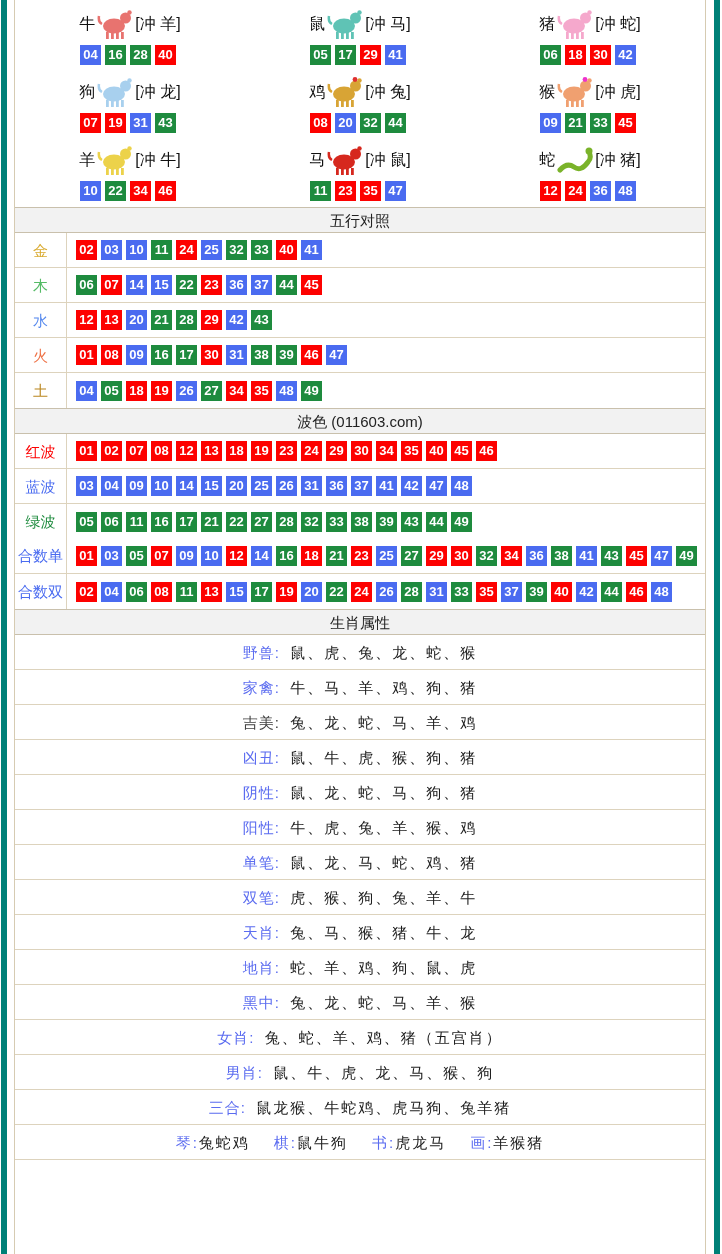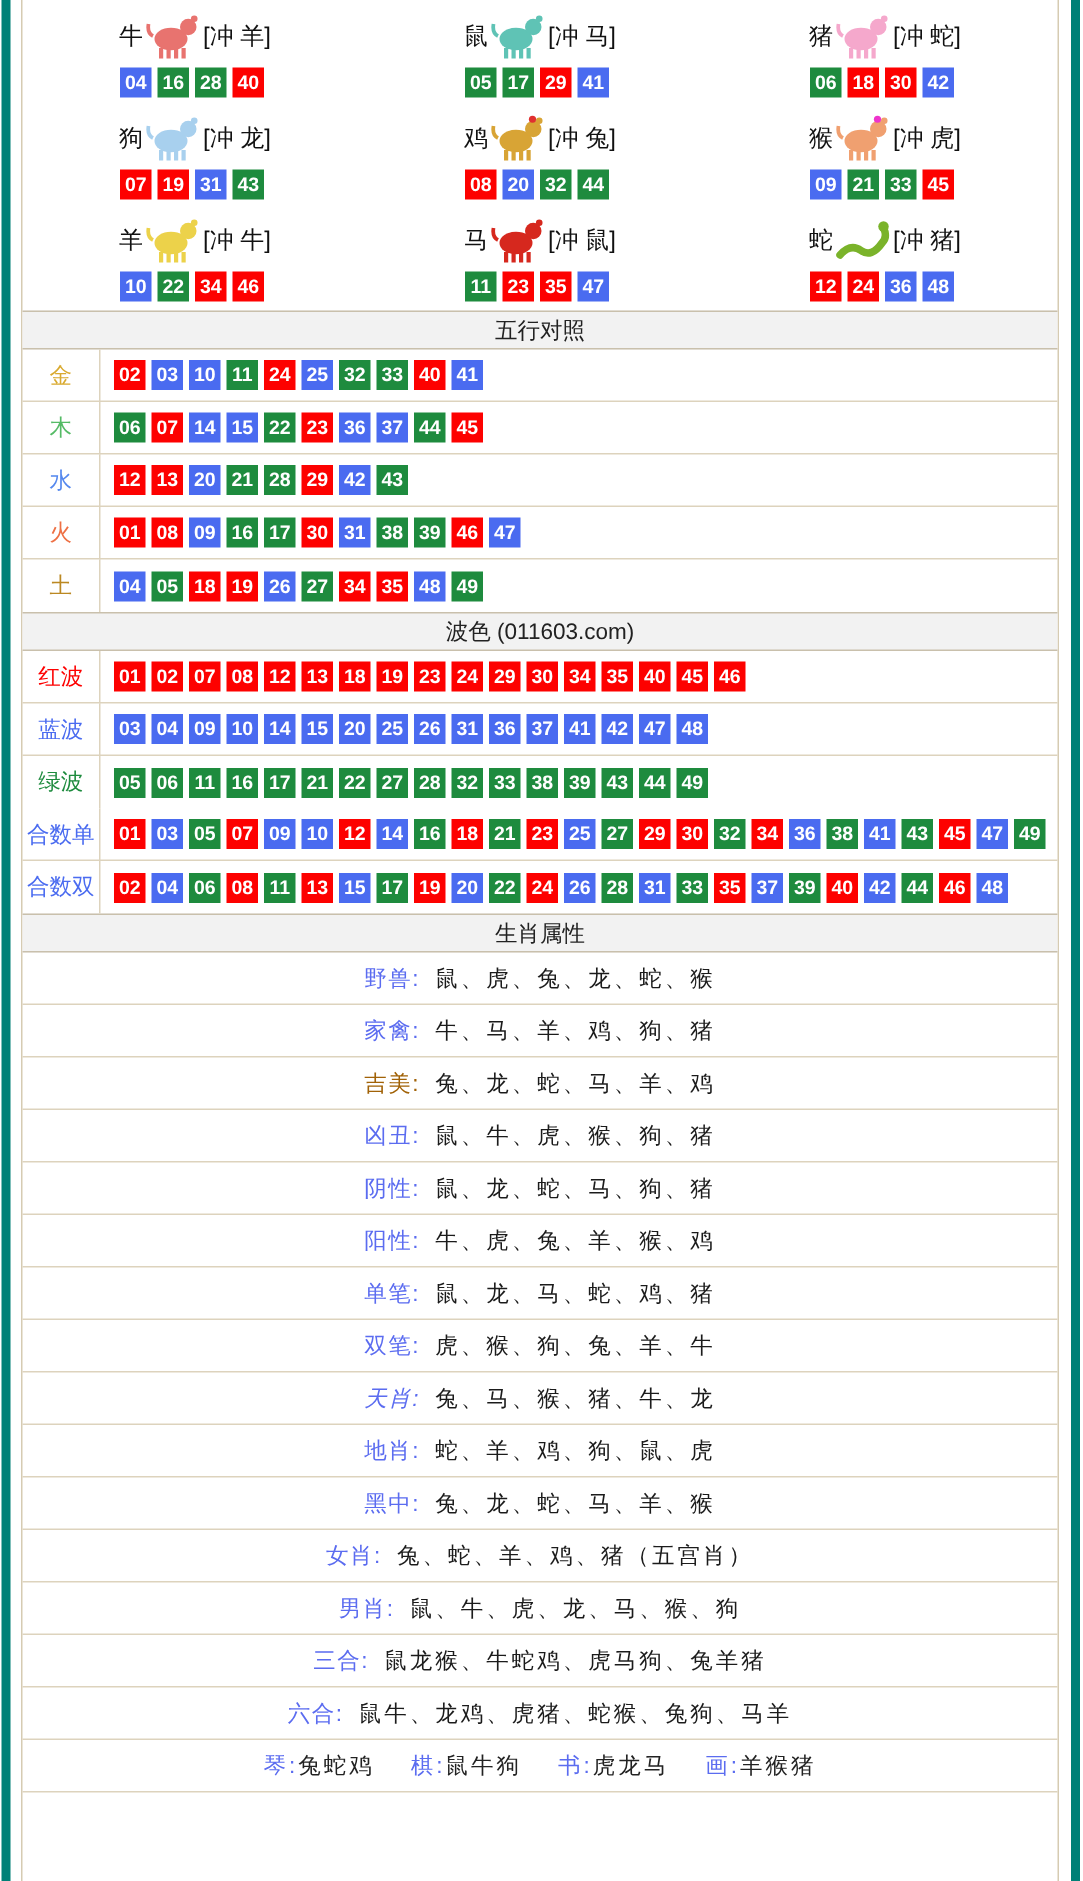--- a/index.html
+++ b/index.html
@@ -286,41 +286,40 @@
         <div class="row-balls"><span class="ball" style="background: rgb(74, 107, 240);">03</span><span class="ball" style="background: rgb(74, 107, 240);">04</span><span class="ball" style="background: rgb(74, 107, 240);">09</span><span class="ball" style="background: rgb(74, 107, 240);">10</span><span class="ball" style="background: rgb(74, 107, 240);">14</span><span class="ball" style="background: rgb(74, 107, 240);">15</span><span class="ball" style="background: rgb(74, 107, 240);">20</span><span class="ball" style="background: rgb(74, 107, 240);">25</span><span class="ball" style="background: rgb(74, 107, 240);">26</span><span class="ball" style="background: rgb(74, 107, 240);">31</span><span class="ball" style="background: rgb(74, 107, 240);">36</span><span class="ball" style="background: rgb(74, 107, 240);">37</span><span class="ball" style="background: rgb(74, 107, 240);">41</span><span class="ball" style="background: rgb(74, 107, 240);">42</span><span class="ball" style="background: rgb(74, 107, 240);">47</span><span class="ball" style="background: rgb(74, 107, 240);">48</span></div>
       </div>
       <div class="num-row">
         <div class="row-label" style="color: rgb(30, 139, 62);">绿波</div>
         <div class="row-balls"><span class="ball" style="background: rgb(30, 139, 62);">05</span><span class="ball" style="background: rgb(30, 139, 62);">06</span><span class="ball" style="background: rgb(30, 139, 62);">11</span><span class="ball" style="background: rgb(30, 139, 62);">16</span><span class="ball" style="background: rgb(30, 139, 62);">17</span><span class="ball" style="background: rgb(30, 139, 62);">21</span><span class="ball" style="background: rgb(30, 139, 62);">22</span><span class="ball" style="background: rgb(30, 139, 62);">27</span><span class="ball" style="background: rgb(30, 139, 62);">28</span><span class="ball" style="background: rgb(30, 139, 62);">32</span><span class="ball" style="background: rgb(30, 139, 62);">33</span><span class="ball" style="background: rgb(30, 139, 62);">38</span><span class="ball" style="background: rgb(30, 139, 62);">39</span><span class="ball" style="background: rgb(30, 139, 62);">43</span><span class="ball" style="background: rgb(30, 139, 62);">44</span><span class="ball" style="background: rgb(30, 139, 62);">49</span></div>
       </div>
     </div>
 
   <div id="sum-parity-rows">
       <div class="num-row">
-        <div class="row-label" style="color: rgb(74, 107, 240);">合数单</div>
+        <div class="row-label" style="color: rgb(74, 107, 240); font-family: Liberation Serif, serif;">合数单</div>
         <div class="row-balls"><span class="ball" style="background: rgb(253, 1, 0);">01</span><span class="ball" style="background: rgb(74, 107, 240);">03</span><span class="ball" style="background: rgb(30, 139, 62);">05</span><span class="ball" style="background: rgb(253, 1, 0);">07</span><span class="ball" style="background: rgb(74, 107, 240);">09</span><span class="ball" style="background: rgb(74, 107, 240);">10</span><span class="ball" style="background: rgb(253, 1, 0);">12</span><span class="ball" style="background: rgb(74, 107, 240);">14</span><span class="ball" style="background: rgb(30, 139, 62);">16</span><span class="ball" style="background: rgb(253, 1, 0);">18</span><span class="ball" style="background: rgb(30, 139, 62);">21</span><span class="ball" style="background: rgb(253, 1, 0);">23</span><span class="ball" style="background: rgb(74, 107, 240);">25</span><span class="ball" style="background: rgb(30, 139, 62);">27</span><span class="ball" style="background: rgb(253, 1, 0);">29</span><span class="ball" style="background: rgb(253, 1, 0);">30</span><span class="ball" style="background: rgb(30, 139, 62);">32</span><span class="ball" style="background: rgb(253, 1, 0);">34</span><span class="ball" style="background: rgb(74, 107, 240);">36</span><span class="ball" style="background: rgb(30, 139, 62);">38</span><span class="ball" style="background: rgb(74, 107, 240);">41</span><span class="ball" style="background: rgb(30, 139, 62);">43</span><span class="ball" style="background: rgb(253, 1, 0);">45</span><span class="ball" style="background: rgb(74, 107, 240);">47</span><span class="ball" style="background: rgb(30, 139, 62);">49</span></div>
       </div>
       <div class="num-row">
         <div class="row-label" style="color: rgb(74, 107, 240);">合数双</div>
         <div class="row-balls"><span class="ball" style="background: rgb(253, 1, 0);">02</span><span class="ball" style="background: rgb(74, 107, 240);">04</span><span class="ball" style="background: rgb(30, 139, 62);">06</span><span class="ball" style="background: rgb(253, 1, 0);">08</span><span class="ball" style="background: rgb(30, 139, 62);">11</span><span class="ball" style="background: rgb(253, 1, 0);">13</span><span class="ball" style="background: rgb(74, 107, 240);">15</span><span class="ball" style="background: rgb(30, 139, 62);">17</span><span class="ball" style="background: rgb(253, 1, 0);">19</span><span class="ball" style="background: rgb(74, 107, 240);">20</span><span class="ball" style="background: rgb(30, 139, 62);">22</span><span class="ball" style="background: rgb(253, 1, 0);">24</span><span class="ball" style="background: rgb(74, 107, 240);">26</span><span class="ball" style="background: rgb(30, 139, 62);">28</span><span class="ball" style="background: rgb(74, 107, 240);">31</span><span class="ball" style="background: rgb(30, 139, 62);">33</span><span class="ball" style="background: rgb(253, 1, 0);">35</span><span class="ball" style="background: rgb(74, 107, 240);">37</span><span class="ball" style="background: rgb(30, 139, 62);">39</span><span class="ball" style="background: rgb(253, 1, 0);">40</span><span class="ball" style="background: rgb(74, 107, 240);">42</span><span class="ball" style="background: rgb(30, 139, 62);">44</span><span class="ball" style="background: rgb(253, 1, 0);">46</span><span class="ball" style="background: rgb(74, 107, 240);">48</span></div>
       </div>
     </div>
 
   <div class="sec-header">生肖属性</div>
   <div id="attribute-rows">
       <div class="attr-row"><span class="attr-label" style="color: rgb(91, 108, 240);">野兽:</span><span class="attr-value"> 鼠、虎、兔、龙、蛇、猴</span></div>
       <div class="attr-row"><span class="attr-label" style="color: rgb(91, 108, 240);">家禽:</span><span class="attr-value"> 牛、马、羊、鸡、狗、猪</span></div>
-      <div class="attr-row"><span class="attr-label" style="color: #a16207;">吉美:</span><span class="attr-value"> 兔、龙、蛇、马、羊、鸡</span></div>
+      <div class="attr-row"><span class="attr-label" style="color: #404040;">吉美:</span><span class="attr-value"> 兔、龙、蛇、马、羊、鸡</span></div>
       <div class="attr-row"><span class="attr-label" style="color: rgb(91, 108, 240);">凶丑:</span><span class="attr-value"> 鼠、牛、虎、猴、狗、猪</span></div>
       <div class="attr-row"><span class="attr-label" style="color: rgb(91, 108, 240);">阴性:</span><span class="attr-value"> 鼠、龙、蛇、马、狗、猪</span></div>
       <div class="attr-row"><span class="attr-label" style="color: rgb(91, 108, 240);">阳性:</span><span class="attr-value"> 牛、虎、兔、羊、猴、鸡</span></div>
       <div class="attr-row"><span class="attr-label" style="color: rgb(91, 108, 240);">单笔:</span><span class="attr-value"> 鼠、龙、马、蛇、鸡、猪</span></div>
       <div class="attr-row"><span class="attr-label" style="color: rgb(91, 108, 240);">双笔:</span><span class="attr-value"> 虎、猴、狗、兔、羊、牛</span></div>
-      <div class="attr-row"><span class="attr-label" style="color: rgb(91, 108, 240); font-style: italic;">天肖:</span><span class="attr-value"> 兔、马、猴、猪、牛、龙</span></div>
+      <div class="attr-row"><span class="attr-label" style="color: rgb(91, 108, 240);">天肖:</span><span class="attr-value"> 兔、马、猴、猪、牛、龙</span></div>
       <div class="attr-row"><span class="attr-label" style="color: rgb(91, 108, 240);">地肖:</span><span class="attr-value"> 蛇、羊、鸡、狗、鼠、虎</span></div>
       <div class="attr-row"><span class="attr-label" style="color: rgb(91, 108, 240);">黑中:</span><span class="attr-value"> 兔、龙、蛇、马、羊、猴</span></div>
       <div class="attr-row"><span class="attr-label" style="color: rgb(91, 108, 240);">女肖:</span><span class="attr-value"> 兔、蛇、羊、鸡、猪（五宫肖）</span></div>
       <div class="attr-row"><span class="attr-label" style="color: rgb(91, 108, 240);">男肖:</span><span class="attr-value"> 鼠、牛、虎、龙、马、猴、狗</span></div>
       <div class="attr-row"><span class="attr-label" style="color: rgb(91, 108, 240);">三合:</span><span class="attr-value"> 鼠龙猴、牛蛇鸡、虎马狗、兔羊猪</span></div>
-      <div class="attr-row"><span class="attr-label" style="color: rgb(91, 108, 240);">六合:</span><span class="attr-value"> 鼠牛、龙鸡、虎猪、蛇猴、兔狗、马羊</span></div>
       <div class="attr-row"><span class="quad-seg"><span style="color: rgb(91, 108, 240);">琴:</span><span>兔蛇鸡</span></span><span class="quad-seg"><span style="color: rgb(91, 108, 240);">棋:</span><span>鼠牛狗</span></span><span class="quad-seg"><span style="color: rgb(91, 108, 240);">书:</span><span>虎龙马</span></span><span class="quad-seg"><span style="color: rgb(91, 108, 240);">画:</span><span>羊猴猪</span></span></div>
     </div>
 </div>
 
 </body></html>

